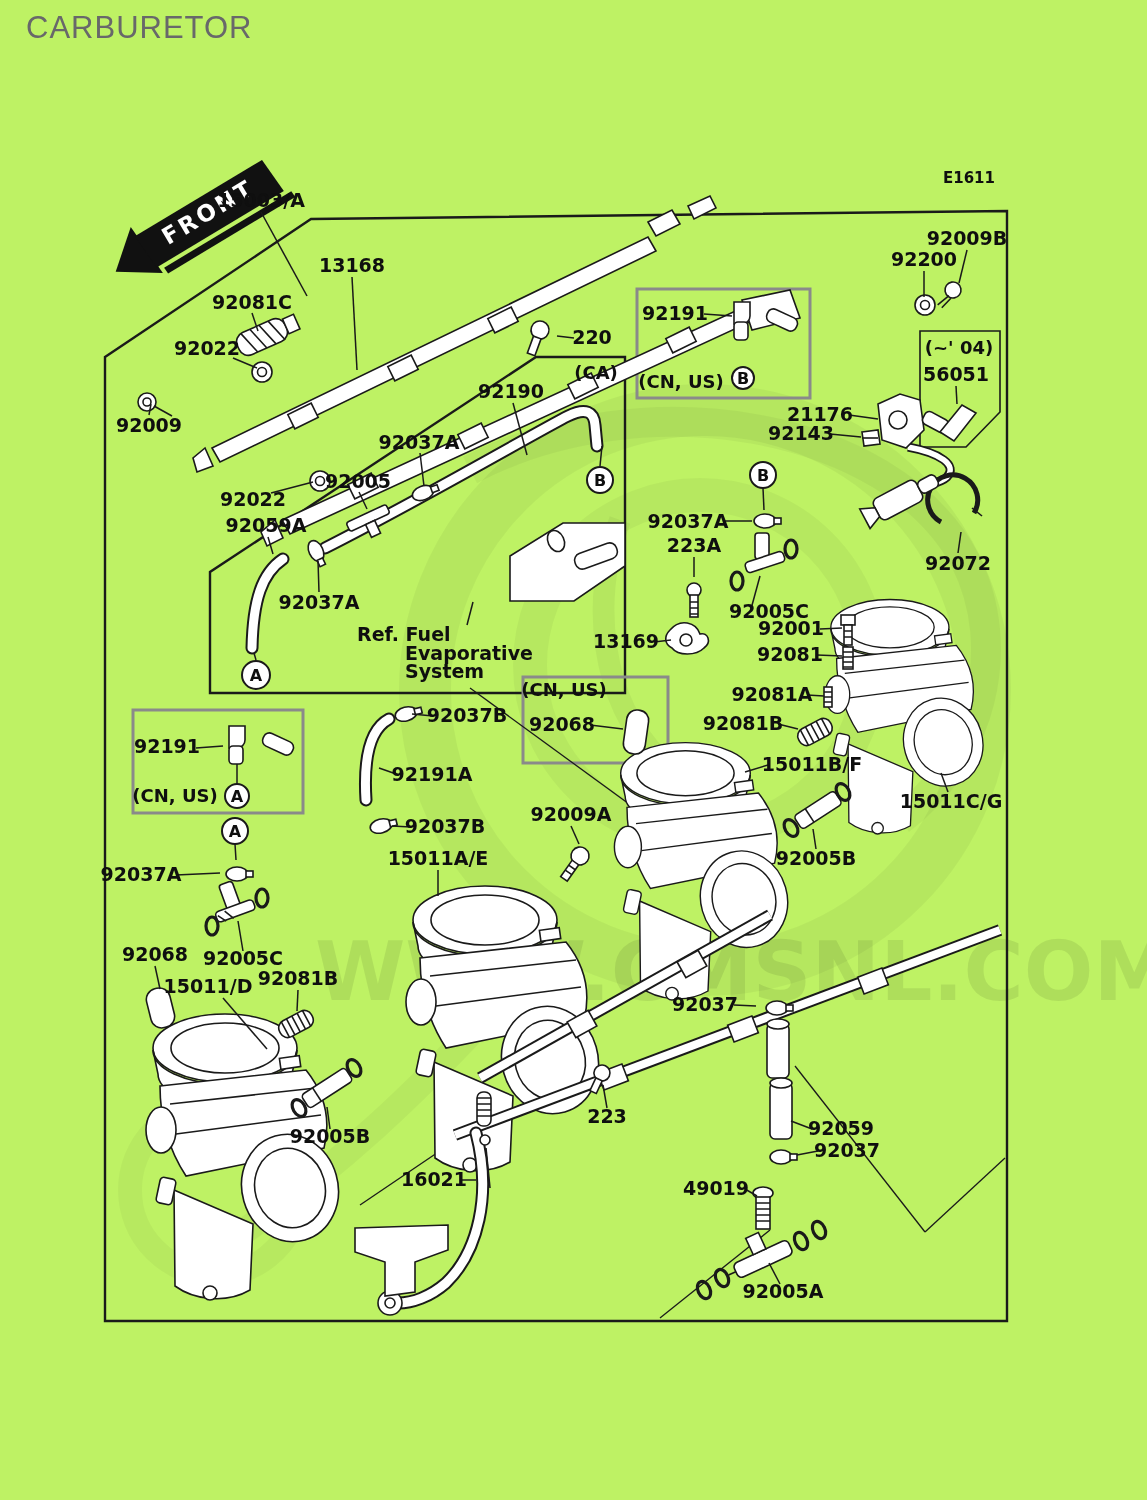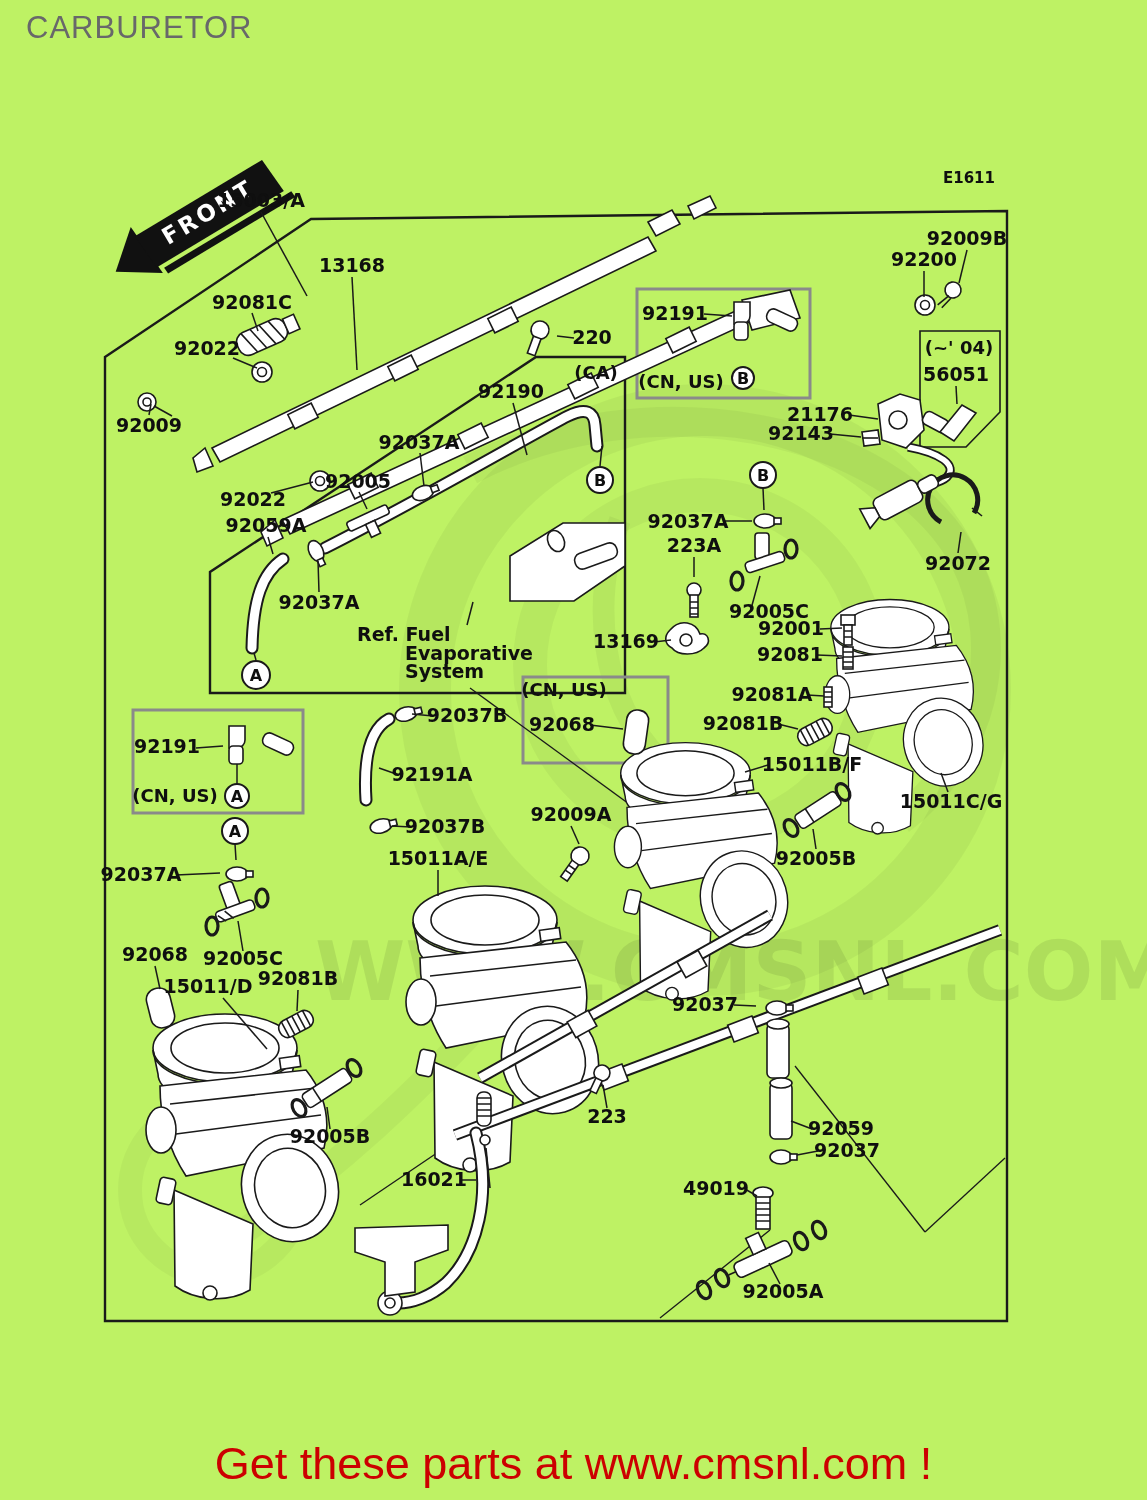--- a/index.html
+++ b/index.html
@@ -479,14 +479,13 @@
         <text x="743" y="384" class="plabel" font-size="16" text-anchor="middle">B</text>
         <circle cx="763" cy="475" r="13" fill="#fff" stroke="#1a1a1a" stroke-width="2"></circle>
         <text x="763" y="481" class="plabel" font-size="16" text-anchor="middle">B</text>
         <circle cx="237" cy="796" r="12" fill="#fff" stroke="#1a1a1a" stroke-width="2"></circle>
         <text x="237" y="802" class="plabel" font-size="16" text-anchor="middle">A</text>
         <circle cx="235" cy="831" r="13" fill="#fff" stroke="#1a1a1a" stroke-width="2"></circle>
         <text x="235" y="837" class="plabel" font-size="16" text-anchor="middle">A</text>
       </g>
   </svg>
 
-  <div id="footer-banner">Get these parts at www.cmsnl.com !</div>
 </div>
 
 </body></html>

